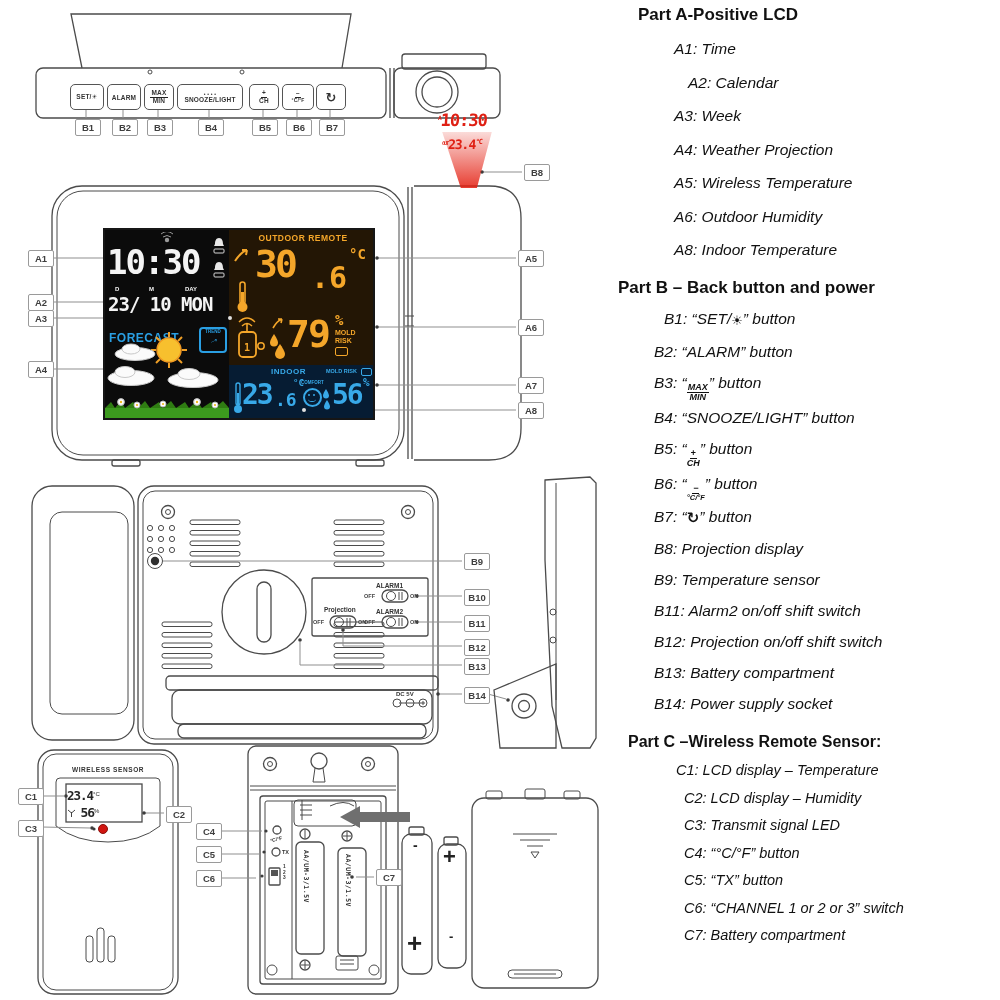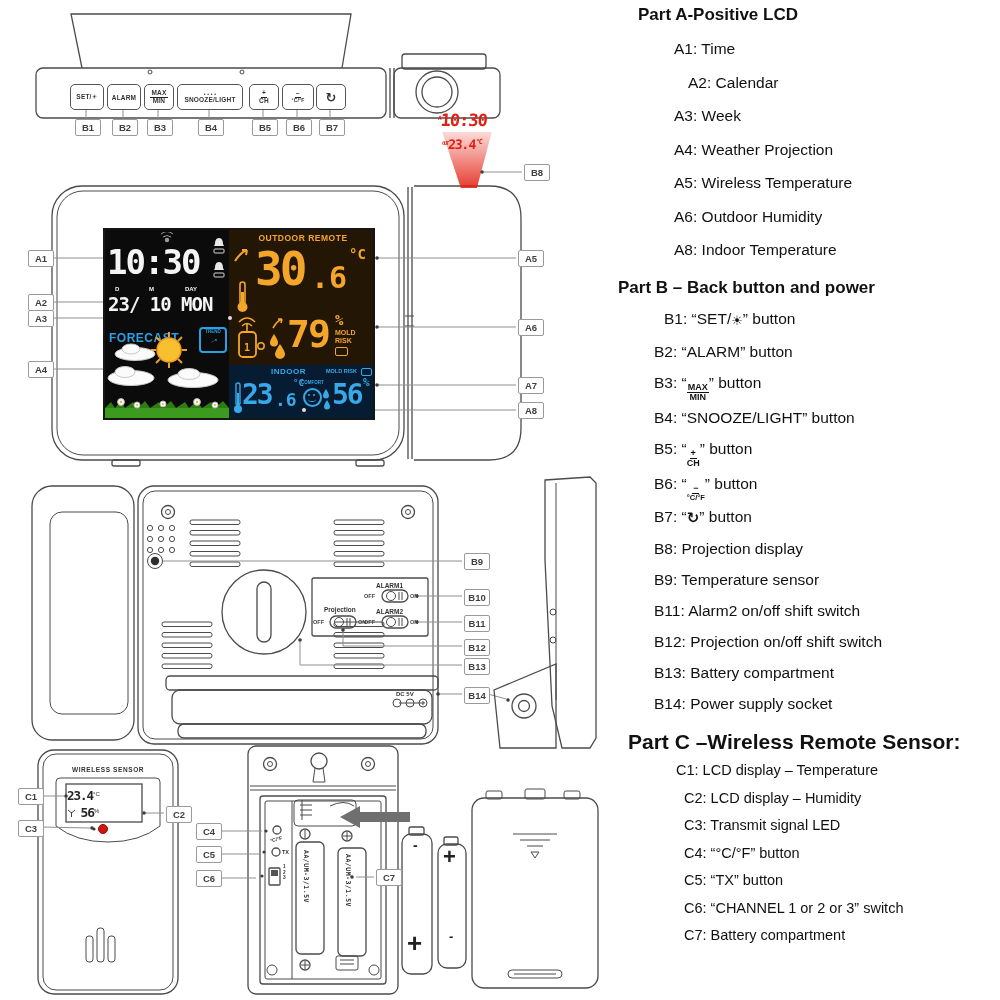--- a/index.html
+++ b/index.html
@@ -45,22 +45,22 @@
   
   .sn-lcd{position:absolute;left:67px;top:786px;width:74px;height:35px;color:#252525;z-index:4;}
   .vert-batt{position:absolute;writing-mode:vertical-rl;text-orientation:mixed;font-family:"DejaVu Sans Mono",monospace;
        font-size:6.5px;font-weight:bold;color:#333;letter-spacing:.5px;z-index:4;}
   .polar{position:absolute;font-weight:bold;color:#222;z-index:4;line-height:1;}
   
   .legend{position:absolute;left:618px;top:2px;width:382px;}
   .lg-h{font-weight:bold;font-size:17px;line-height:26px;}
   .lg-h.a{padding-left:20px;margin-bottom:4px;}
   .lg-h.b{padding-left:0;margin-top:8px;margin-bottom:2px;}
-  .lg-h.c{padding-left:10px;font-size:21px;margin-top:10px;margin-bottom:2px;}
-  .lg-row{font-size:15.5px;}
+  .lg-h.c{padding-left:10px;font-size:16px;margin-top:10px;margin-bottom:2px;}
+  .lg-row{font-size:15.5px;font-style:italic;}
   .a-row{line-height:33.5px;padding-left:56px;}
   .a-row.ind{padding-left:70px;}
   .b-row{line-height:31px;padding-left:36px;}
   .b-row.ind{padding-left:46px;}
   .c-row{font-size:14.5px;line-height:27.5px;padding-left:66px;}
   .c-row.ind{padding-left:58px;}
   .lg-stk{display:inline-flex;flex-direction:column;align-items:center;line-height:1;font-weight:bold;font-size:9px;vertical-align:-2px;}
   .lg-stk .t{border-bottom:1.2px solid #111;padding:0 1px;}
   .lg-sun{font-size:13px;vertical-align:-1px;}
   .lg-rot{font-size:15px;font-weight:bold;vertical-align:-1px;}
@@ -444,21 +444,21 @@
     <div class="ab" style="left:0;top:3px;width:148px;text-align:center;font-size:8.5px;font-weight:bold;letter-spacing:.5px">OUTDOOR REMOTE</div>
     <svg class="ab" style="left:4px;top:16px" width="18" height="18">
       <path d="M2,15 Q8,6 14,4" stroke="#f4a62a" fill="none" stroke-width="2"></path>
           <path d="M14,4 l-5,0 m5,0 l-1,5" stroke="#f4a62a" fill="none" stroke-width="2"></path>
     </svg>
     <svg class="ab" style="left:6px;top:50px" width="16" height="34">
       <rect x="5" y="2" width="5" height="22" rx="2.5" fill="none" stroke="#f4a62a" stroke-width="1.6"></rect>
       <circle cx="7.5" cy="27" r="5" fill="#f4a62a"></circle>
           <rect x="6" y="12" width="3" height="14" fill="#f4a62a"></rect>
     </svg>
-    <div class="ab seg" style="left:26px;top:12px;font-size:46px;letter-spacing:-3px">30</div>
+    <div class="ab seg" style="left:26px;top:12px;font-size:38px;letter-spacing:-3px">30</div>
     <div class="ab seg" style="left:82px;top:30px;font-size:30px">.6</div>
     <div class="ab seg" style="left:120px;top:16px;font-size:14px">°C</div>
     <svg class="ab" style="left:4px;top:84px" width="36" height="48">
       <rect x="6" y="18" width="17" height="25" rx="4" fill="none" stroke="#f4a62a" stroke-width="1.8"></rect>
       <line x1="14" y1="18" x2="14" y2="10" stroke="#f4a62a" stroke-width="1.6"></line>
       <path d="M9,12 q5,-5 10,0 M6,8 q8,-8 16,0" stroke="#f4a62a" fill="none" stroke-width="1.4"></path>
       <text x="11" y="37" fill="#f4a62a" font-size="10" font-weight="bold" font-family="DejaVu Sans Mono,monospace">1</text>
       <circle cx="28" cy="32" r="3.2" fill="none" stroke="#f4a62a" stroke-width="1.5"></circle>
     </svg>
     <svg class="ab" style="left:42px;top:86px" width="14" height="14">

